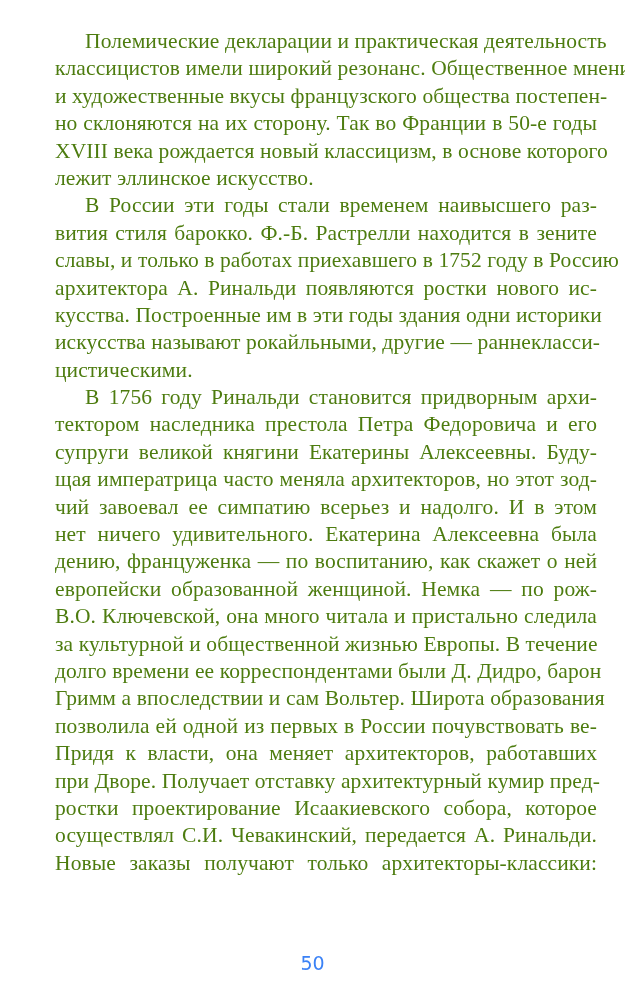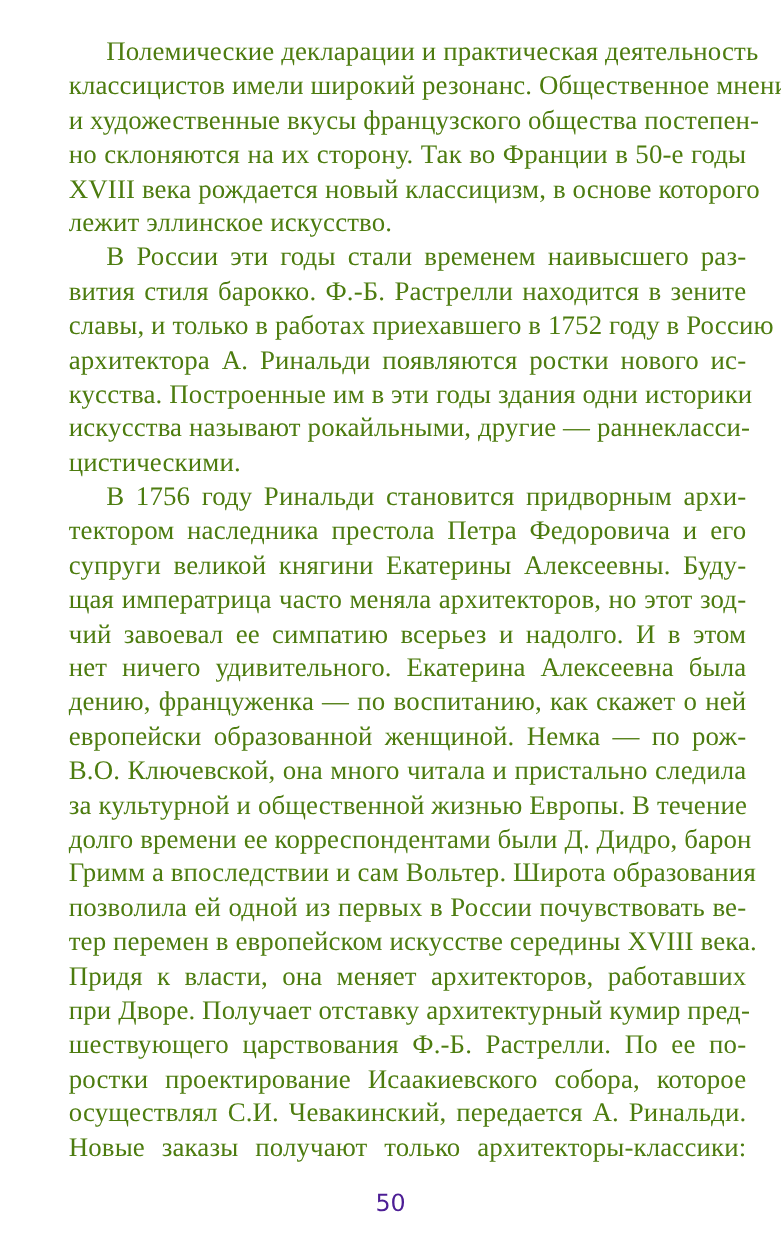--- a/index.html
+++ b/index.html
@@ -37,21 +37,21 @@
       text-align-last: left;
     }
     .page-number {
       position: absolute;
       left: 0;
       width: 625px;
       top: 952px;
       text-align: center;
       font-family: "DejaVu Sans", "Liberation Sans", sans-serif;
       font-size: 19px;
-      color: #4c1d95;
+      color: #3b82f6;
     }
   </style>
 </head>
 <body>
 
 <div class="page">
 
   <div>
     <div class="line indent">Полемические декларации и практическая деятельность</div>
     <div class="line">классицистов имели широкий резонанс. Общественное мнение</div>
@@ -78,23 +78,21 @@
     <div class="line">щая императрица часто меняла архитекторов, но этот зод-</div>
     <div class="line">чий завоевал ее симпатию всерьез и надолго. И в этом</div>
     <div class="line">нет ничего удивительного. Екатерина Алексеевна была</div>
     <div class="line">дению, француженка — по воспитанию, как скажет о ней</div>
     <div class="line">европейски образованной женщиной. Немка — по рож-</div>
     <div class="line">В.О. Ключевской, она много читала и пристально следила</div>
     <div class="line">за культурной и общественной жизнью Европы. В течение</div>
     <div class="line">долго времени ее корреспондентами были Д. Дидро, барон</div>
     <div class="line">Гримм а впоследствии и сам Вольтер. Широта образования</div>
     <div class="line">позволила ей одной из первых в России почувствовать ве-</div>
-    <div class="line">тер перемен в европейском искусстве середины XVIII века.</div>
     <div class="line">Придя к власти, она меняет архитекторов, работавших</div>
     <div class="line">при Дворе. Получает отставку архитектурный кумир пред-</div>
-    <div class="line">шествующего царствования Ф.-Б. Растрелли. По ее по-</div>
     <div class="line">ростки проектирование Исаакиевского собора, которое</div>
     <div class="line">осуществлял С.И. Чевакинский, передается А. Ринальди.</div>
     <div class="line">Новые заказы получают только архитекторы-классики:</div>
   </div>
 </div>
 
 <div class="page-number">50</div>
 
 </body></html>

